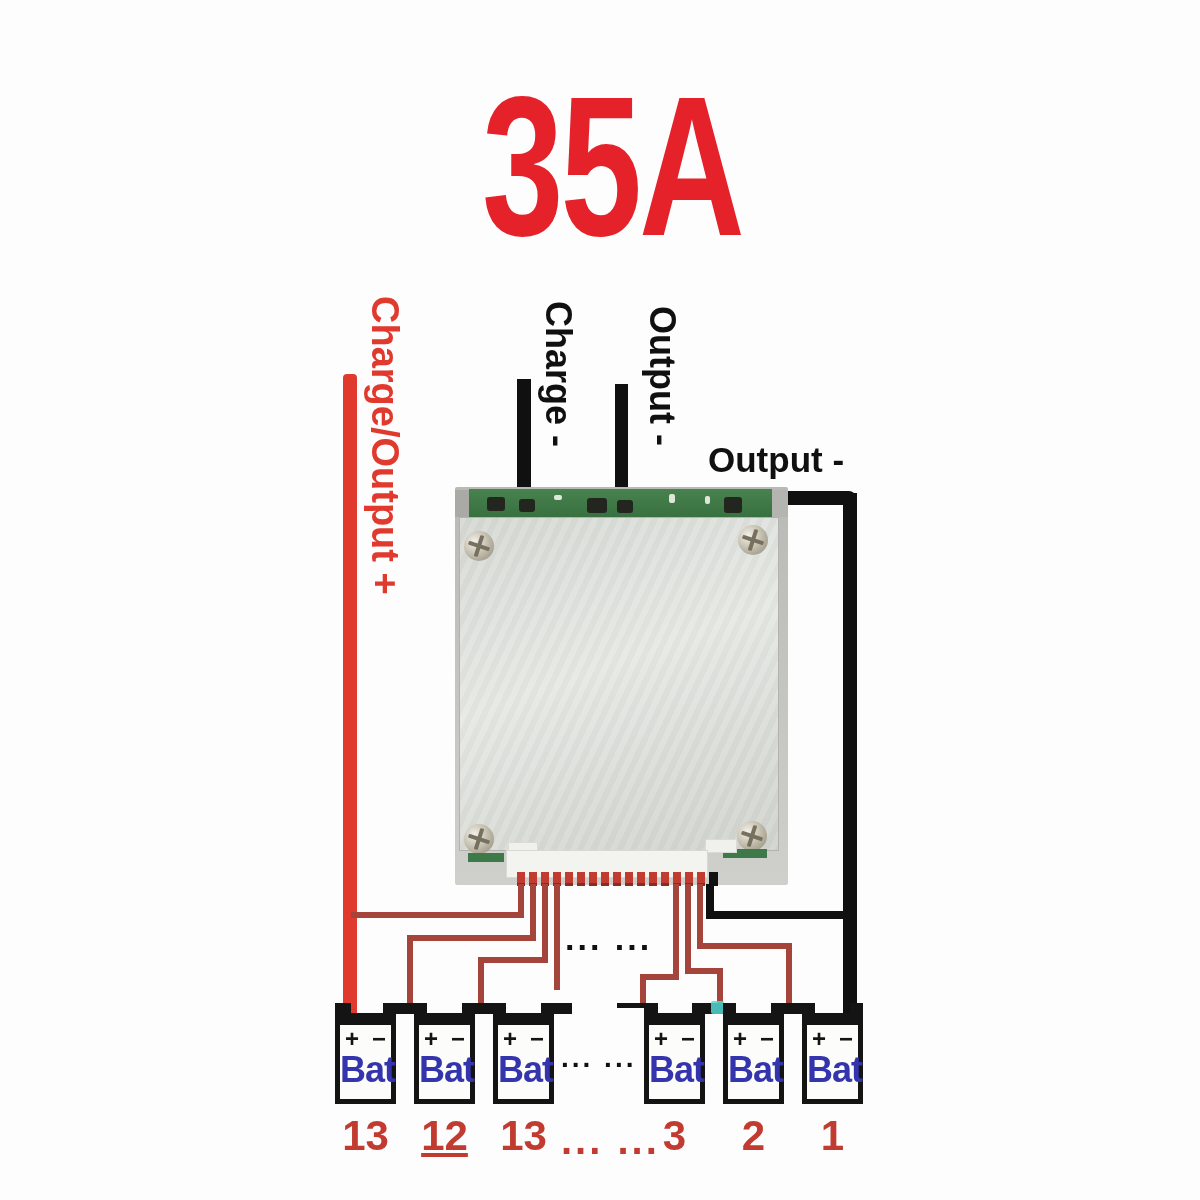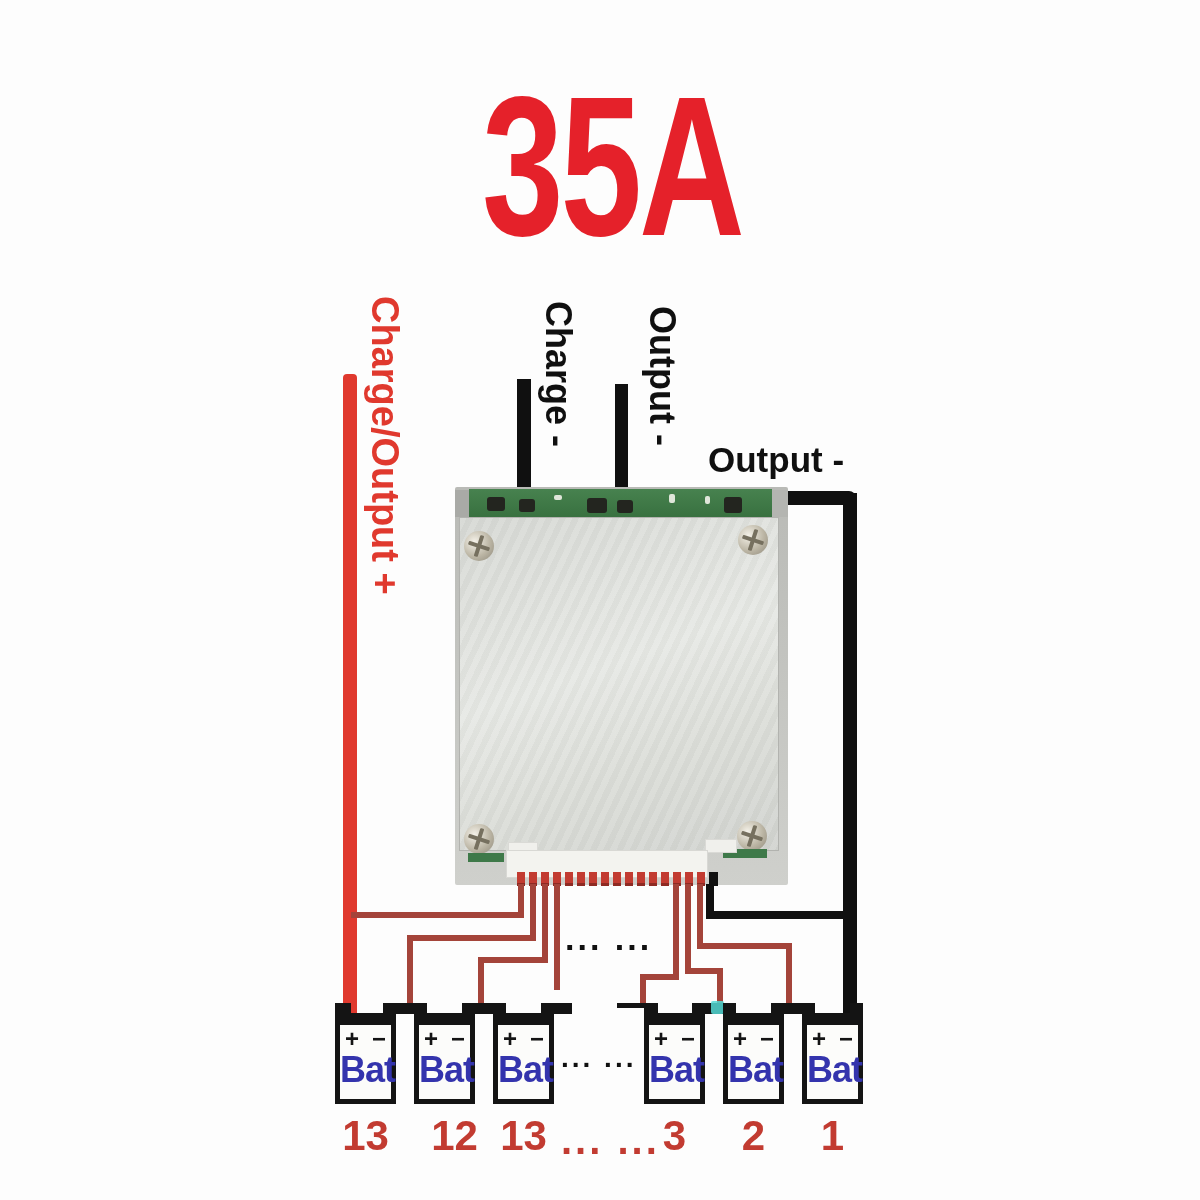--- a/index.html
+++ b/index.html
@@ -234,19 +234,19 @@
     <div class="tab tab-l"></div>
     <div class="tab tab-r"></div>
     <div class="terms">
         <span>+</span>
         <span>−</span>
       </div>
     <div class="bat-label">Bat</div>
   </div>
 
   <div class="num" style="left:335px;">13</div>
-  <div class="num" style="left:424px;">12</div>
+  <div class="num" style="left:414px;text-decoration:underline;">12</div>
   <div class="num" style="left:493px;">13</div>
   <div class="num" style="left:644px;">3</div>
   <div class="num" style="left:723px;">2</div>
   <div class="num" style="left:802px;">1</div>
 
 </div>
 
 </body></html>

